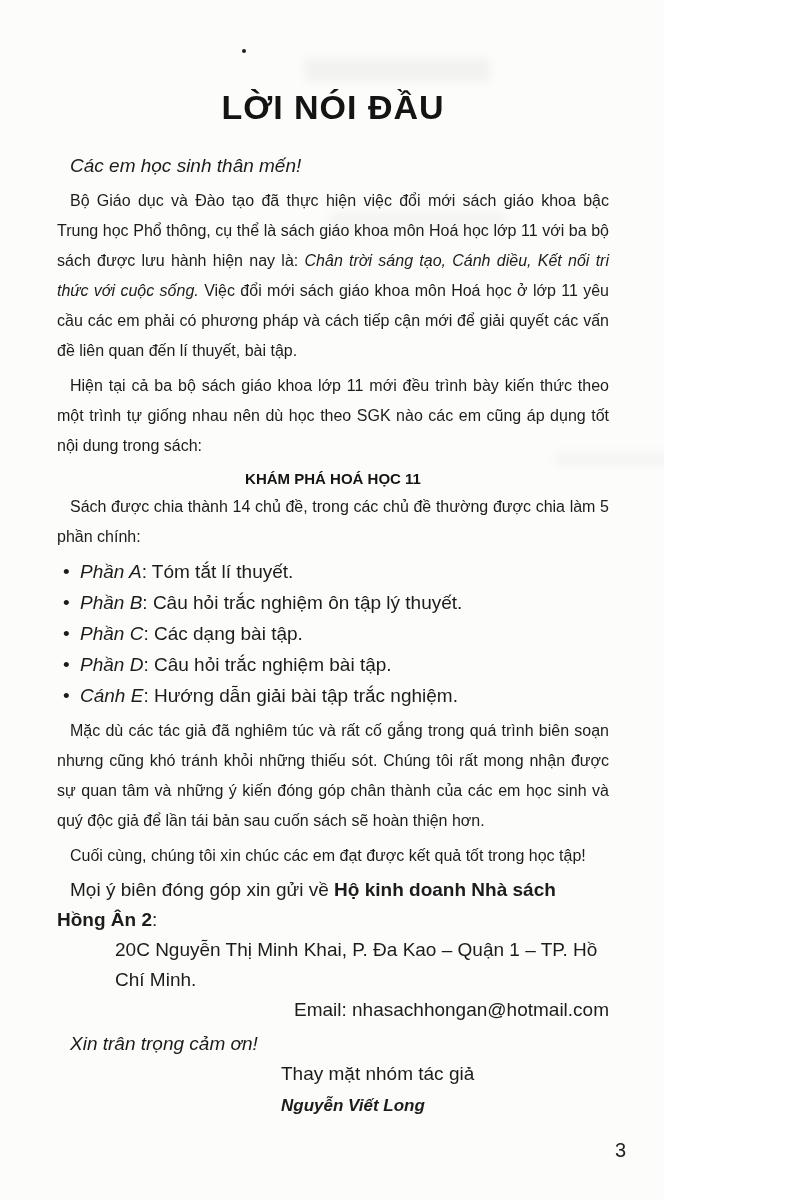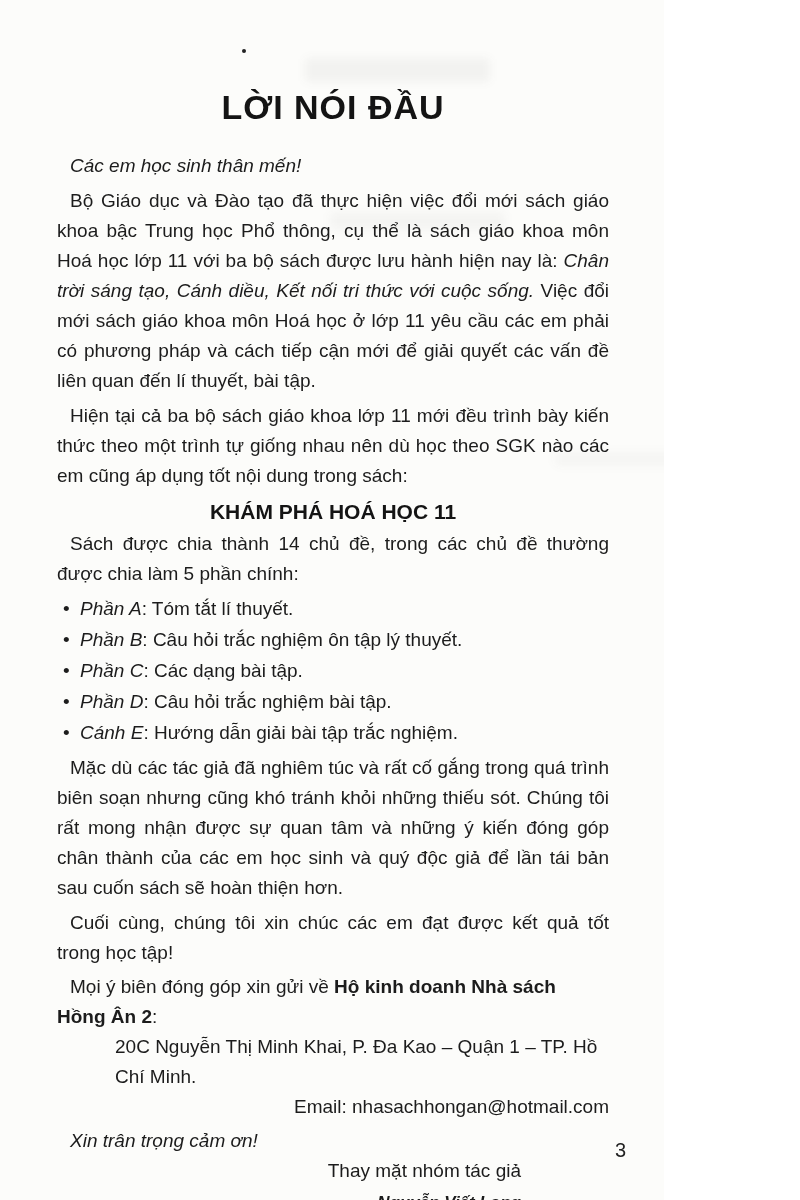--- a/index.html
+++ b/index.html
@@ -23,31 +23,31 @@
     color:#141414;
   }
   .salutation{
     font-style:italic;
     font-size:19px;
     line-height:30px;
     margin:24px 0 0 0;
     text-indent:13px;
   }
   p.body-p{
-    font-size:19px;
+    font-size:16px;
     line-height:30px;
     text-align:justify;
     text-indent:13px;
     margin:5px 0 0 0;
   }
   .italic{font-style:italic;}
   .bold{font-weight:bold;}
   .section-heading{
     text-align:center;
-    font-size:21px;
+    font-size:15px;
     font-weight:bold;
     margin:9px 0 4px 0;
     color:#141414;
   }
   ul.parts-list{
     list-style:none;
     margin:4px 0 0 0;
     padding:0;
   }
   ul.parts-list li{
@@ -72,21 +72,21 @@
   .closing-line{
     font-style:italic;
     font-size:19px;
     line-height:30px;
     margin:4px 0 0 0;
     text-indent:13px;
   }
   .signoff{
     width:240px;
     margin:0 88px 0 auto;
-    text-align:right;
+    text-align:left;
   }
   .signoff-role{
     font-size:19px;
     line-height:30px;
     margin:0;
   }
   .signoff-name{
     font-size:17px;
     font-weight:bold;
     line-height:30px;

